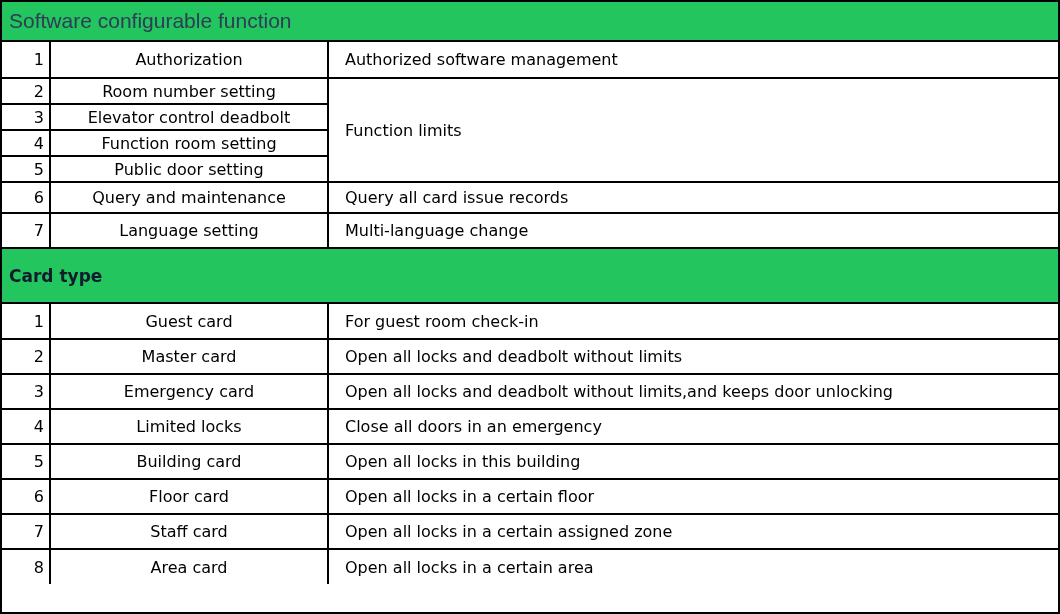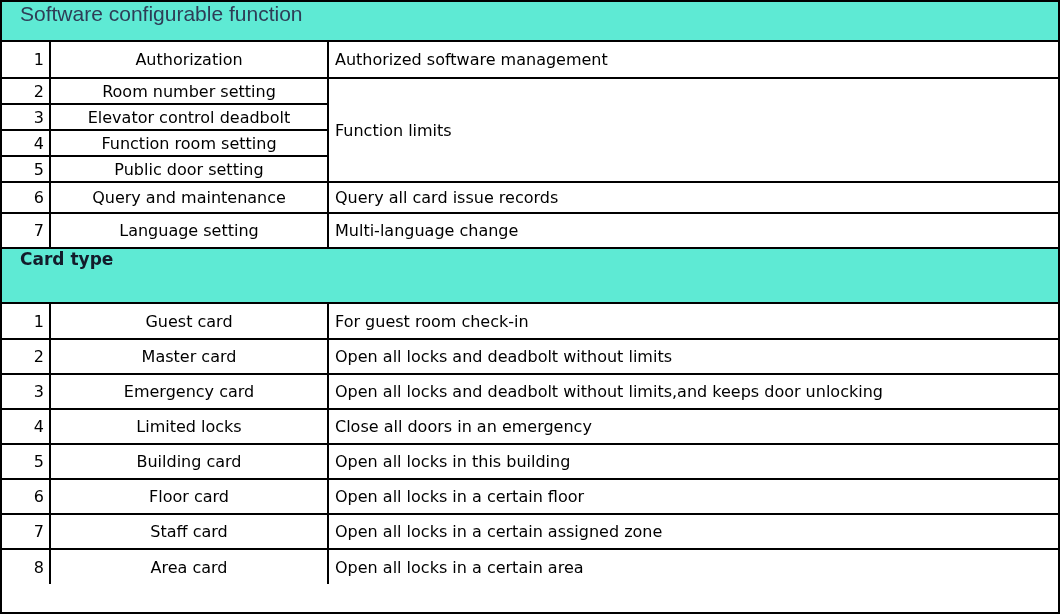--- a/index.html
+++ b/index.html
@@ -10,24 +10,25 @@
   }
   .sheet {
     position: relative;
     width: 1056px;
     height: 610px;
     border: 2px solid #000000;
     background: #ffffff;
     overflow: hidden;
   }
   .section-header {
-    background: #5eead4;
+    background: #22c55e;
     border-bottom: 2px solid #000000;
     display: flex;
-    padding-left: 18px;
+    align-items: center;
+    padding-left: 7px;
     box-sizing: border-box;
   }
   .section-header.software {
     height: 40px;
     font-family: "Liberation Sans", sans-serif;
     font-size: 21px;
     font-weight: 400;
     color: #2E3D56;
   }
   .section-header.cardtype {
@@ -53,21 +54,21 @@
     white-space: nowrap;
   }
   
   table tr td:first-child { border-left: none; }
   table tr td:last-child  { border-right: none; }
   table tr:first-child td { border-top: none; }
   table tr:last-child td  { border-bottom: none; }
 
   .col-num  { width: 42px;  text-align: right;  padding-right: 5px; }
   .col-name { width: 276px; text-align: center; }
-  .col-desc { text-align: left; padding-left: 6px; }
+  .col-desc { text-align: left; padding-left: 16px; }
 
   
   .r-tall  { height: 36px; }
   .r-short { height: 26px; }
   .r-mid   { height: 31px; }
   .r-mid2  { height: 34px; }
   
   .r-card  { height: 35px; }
 </style>
 </head>

